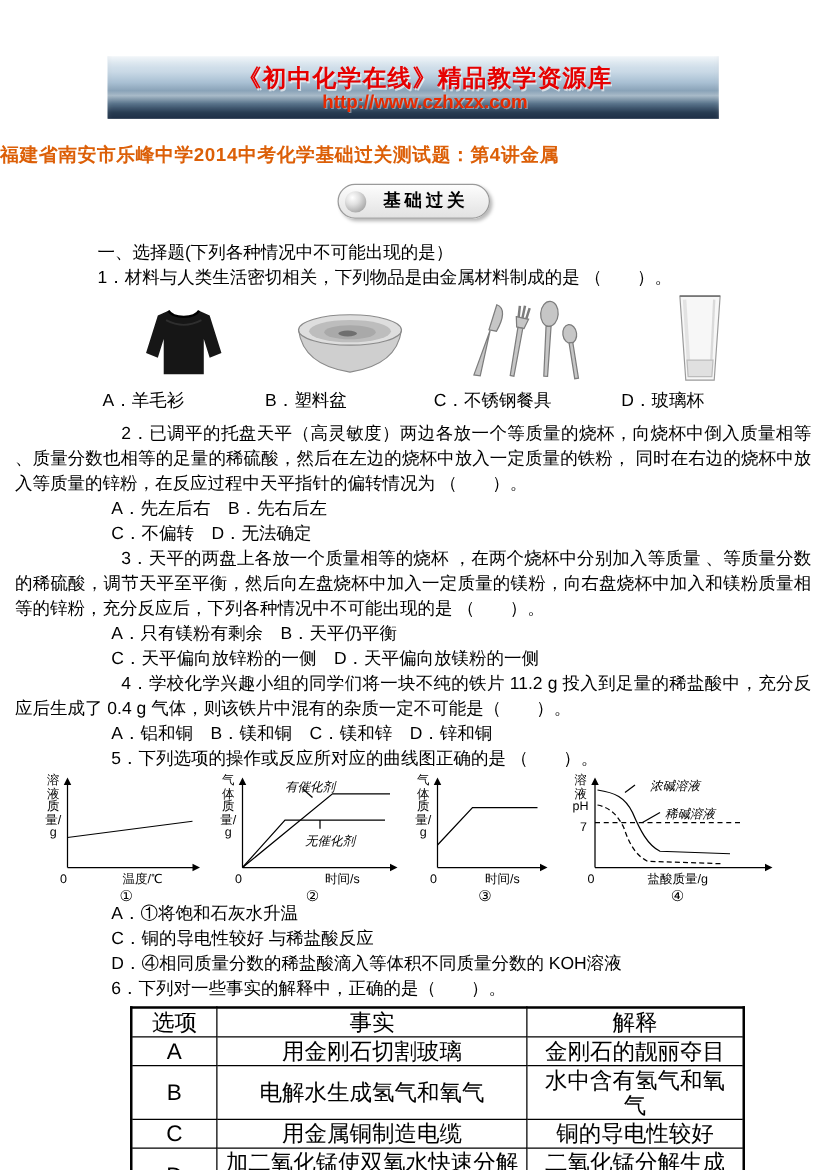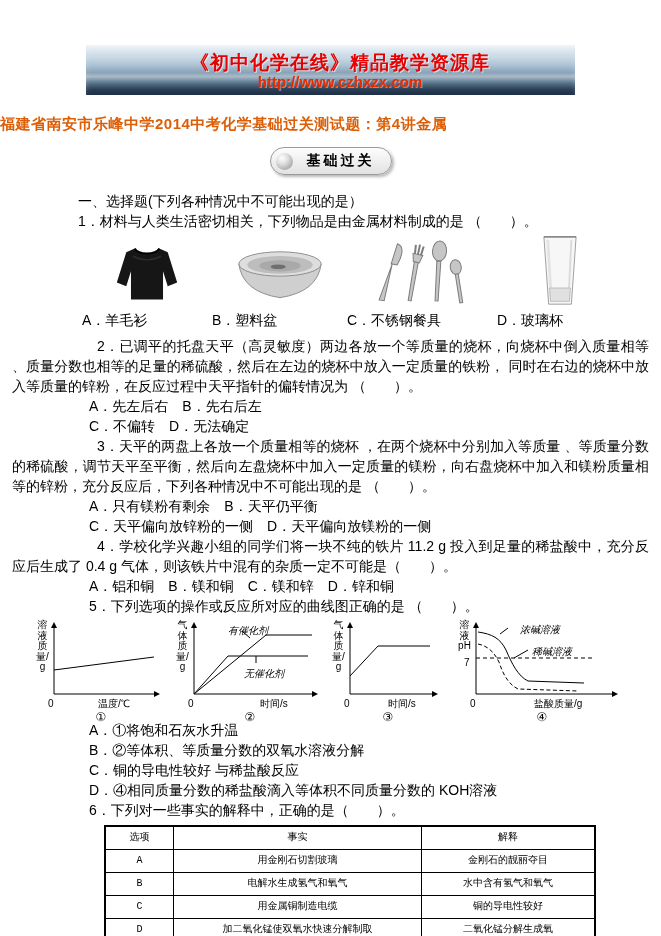--- a/index.html
+++ b/index.html
@@ -42,29 +42,29 @@
   .w-a{width:130px}.w-b{width:135px}.w-c{width:150px}.w-d{width:125px}
 
   
   .charts-row{display:flex;margin:4px 0 0 24px;}
   .chartbox{position:relative;height:100px;}
   .cb1{width:130px}.cb2{width:148px;margin-left:10px}.cb3{width:112px;margin-left:8px}.cb4{width:168px;margin-left:14px}
   .ylab{position:absolute;left:0;top:0;width:13px;font-size:10px;line-height:10.5px;word-break:break-all;text-align:center;}
   .plotsvg{position:absolute;left:14px;top:0;}
   .zero{position:absolute;left:12px;top:74px;font-size:10px;}
   .xlab{position:absolute;top:74px;font-size:10px;white-space:nowrap;}
-  .xl1{left:62px}.xl2{left:84px}.xl3{left:56px}.xl4{left:76px}
+  .xl1{left:62px}.xl2{left:84px}.xl3{left:56px}.xl4{left:60px}
   .cnum{position:absolute;top:87px;width:100%;text-align:center;font-size:12px;}
   .clabel{position:absolute;font-size:10px;white-space:nowrap;font-style:italic;}
   .ref7{position:absolute;left:6px;top:33px;font-size:10px;}
 
   
   table.facts{border-collapse:collapse;margin:5px 0 0 92px;border:2px solid #000;}
-  table.facts th,table.facts td{border:1px solid #000;font-size:10px;font-weight:normal;
-    text-align:center;padding:1px 6px;height:18px;font-family:Liberation Mono, monospace;}
+  table.facts th,table.facts td{border:1px solid #000;font-size:18px;font-weight:normal;
+    text-align:center;padding:1px 6px;height:18px;}
   .col-opt{width:55px}.col-fact{width:235px}.col-expl{width:160px}
 </style>
 </head>
 <body>
 
 <div class="page">
 
   <div class="banner">
     <div class="banner-title">《初中化学在线》精品教学资源库</div>
     <div class="banner-url">http://www.czhxzx.com</div>
@@ -219,21 +219,20 @@
         </svg>
         <span class="clabel" style="left:62px;top:0px">浓碱溶液</span>
         <span class="clabel" style="left:74px;top:22px">稀碱溶液</span>
         <span class="zero">0</span>
         <span class="xlab xl4">盐酸质量/g</span>
         <div class="cnum">④</div>
       </div>
     </div>
 
     <p class="opt-line">A．①将饱和石灰水升温</p>
-    <p class="opt-line">B．②等体积、等质量分数的双氧水溶液分解</p>
     <p class="opt-line">C．铜的导电性较好 与稀盐酸反应</p>
     <p class="opt-line">D．④相同质量分数的稀盐酸滴入等体积不同质量分数的 KOH溶液</p>
 
     <p class="opt-line">6．下列对一些事实的解释中，正确的是（　　）。</p>
 
     <table class="facts">
       <tbody>
           <tr>
         <th class="col-opt">选项</th>
         <th class="col-fact">事实</th>

